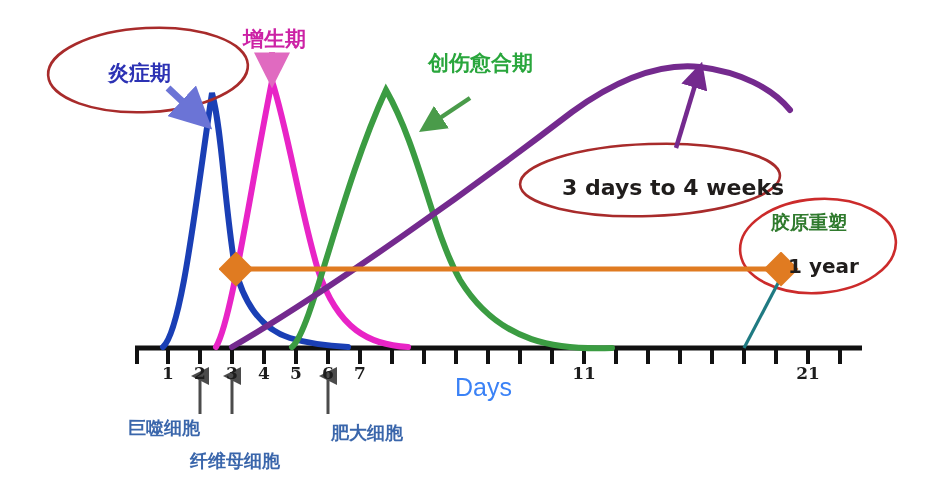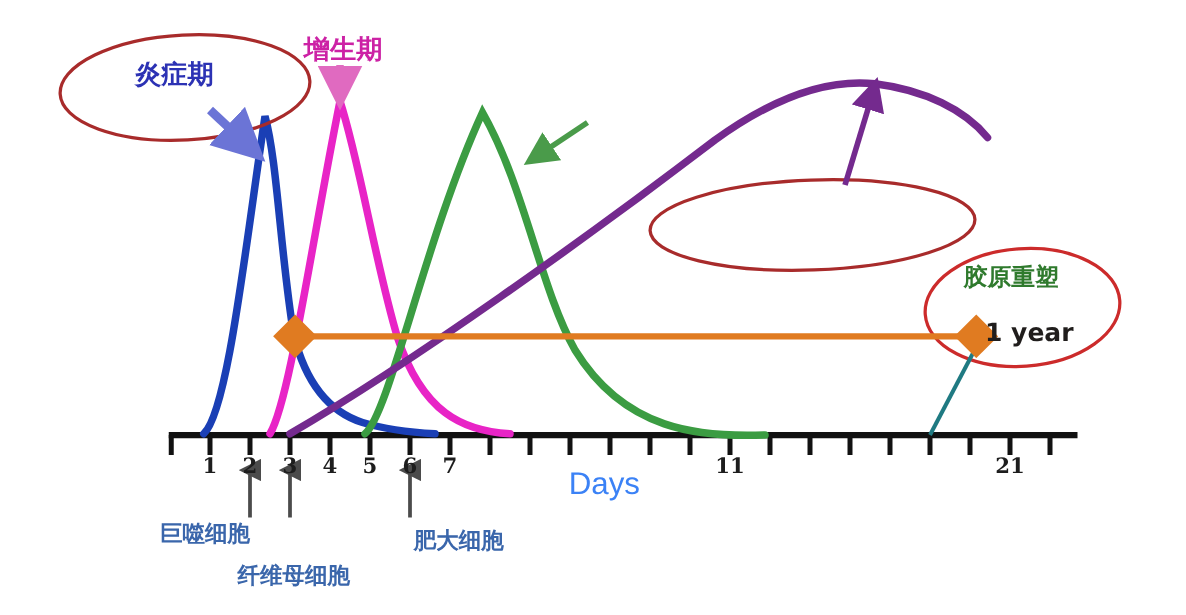--- a/index.html
+++ b/index.html
@@ -33,21 +33,21 @@
     font-family: "DejaVu Sans", "Liberation Sans", sans-serif;
     font-weight: 700;
   }
   .en-bold {
     font-family: "DejaVu Sans", "Liberation Sans", sans-serif;
     font-weight: 700;
   }
 
   
   #lbl-inflammation {
-    left: 108px; top: 48px;
+    left: 108px; top: 62px;
     font-size: 21px;
     color: #2c32b4;
   }
   #lbl-proliferation {
     left: 243px; top: 28px;
     font-size: 21px;
     color: #cc22a5;
   }
   #lbl-woundhealing {
     left: 428px; top: 52px;
@@ -212,23 +212,25 @@
       <line x1="200" y1="414" x2="200" y2="376" stroke="#4b4b4b" stroke-width="3" marker-end="url(#ah-blkup)"></line>
       <line x1="232" y1="414" x2="232" y2="376" stroke="#4b4b4b" stroke-width="3" marker-end="url(#ah-blkup)"></line>
       <line x1="328" y1="414" x2="328" y2="376" stroke="#4b4b4b" stroke-width="3" marker-end="url(#ah-blkup)"></line>
     </g>
   </svg>
 
   <div class="lbl cn" id="lbl-inflammation">炎症期</div>
 
   <div class="lbl cn" id="lbl-proliferation">增生期</div>
 
-
-
-
+  <div class="lbl cn" id="lbl-woundhealing">创伤愈合期</div>
+
+
+
+  <div class="lbl en-bold" id="lbl-collagen-syn-days">3 days to 4 weeks</div>
 
   <div class="lbl cn" id="lbl-remodel">胶原重塑</div>
 
 
   <div class="lbl en-bold" id="lbl-remodel-days2">1 year</div>
 
 
   <div class="tickno" style="left:168px">1</div>
   <div class="tickno" style="left:200px">2</div>
   <div class="tickno" style="left:232px">3</div>

